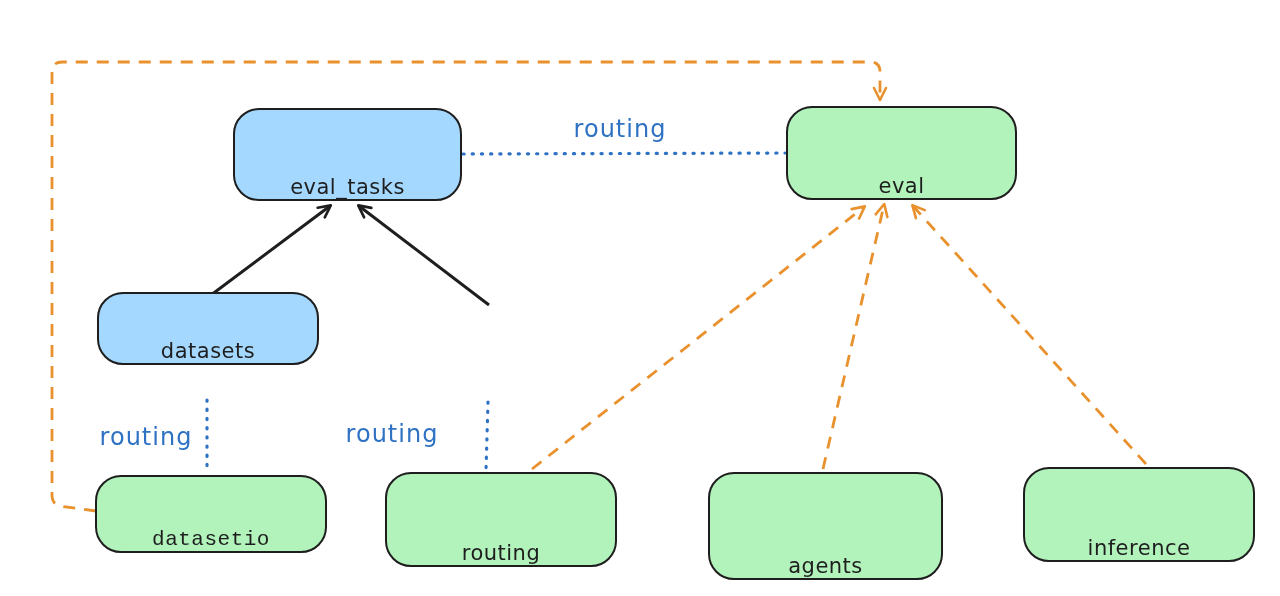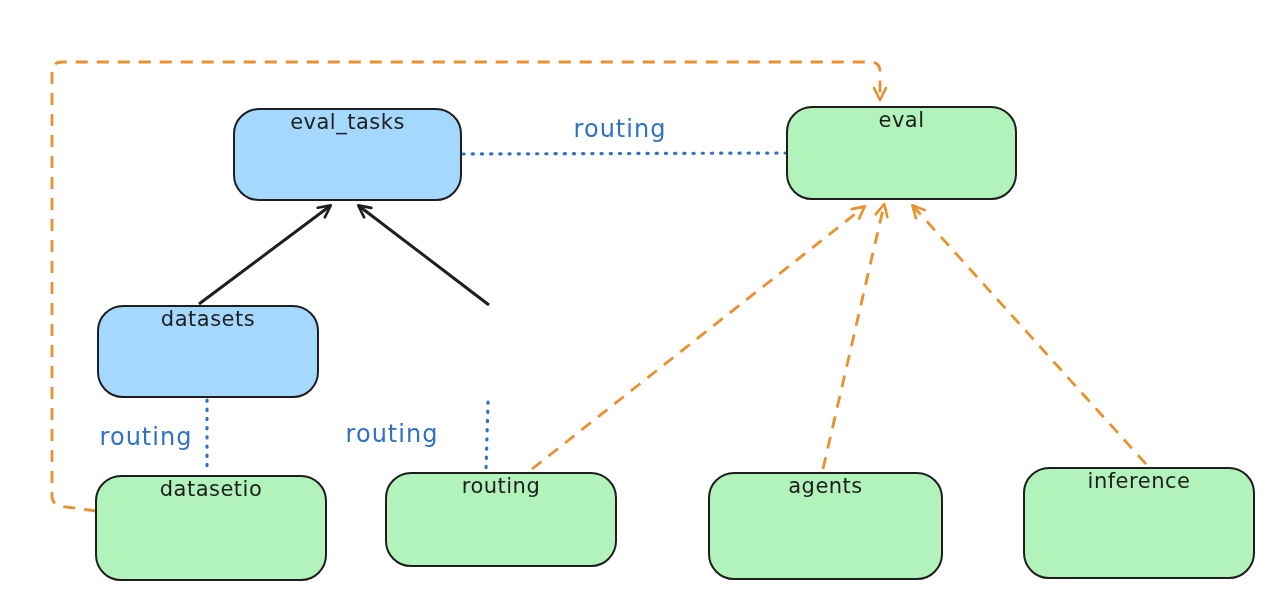--- a/index.html
+++ b/index.html
@@ -9,21 +9,21 @@
     background:#ffffff;
     overflow:hidden;
     font-family:"DejaVu Sans", sans-serif;
   }
   #edge-layer{position:absolute;left:0;top:0;width:1280px;height:596px;}
   .node{
     position:absolute;
     box-sizing:border-box;
     border:2.5px solid #1e1e1e;
     border-radius:26px;
-    display:flex;align-items:flex-start;justify-content:center;
+    display:flex;align-items:flex-end;justify-content:center;
     font-size:21px;
     color:#1e1e1e;
     letter-spacing:0.5px;
   }
   .node.fill-blue{background:#a5d8ff;}
   .node.fill-green{background:#b2f2bb;}
   .routing-label{
     position:absolute;
     transform:translate(-50%,-50%);
     font-size:24px;
@@ -56,31 +56,31 @@
       <path d="M 823 469 L 884 205" fill="none" stroke="#e8912d" stroke-width="2.8" stroke-dasharray="12 9" marker-end="url(#arrow-orange)"></path>
       <path d="M 1146 464 L 913 206" fill="none" stroke="#e8912d" stroke-width="2.8" stroke-dasharray="12 9" marker-end="url(#arrow-orange)"></path>
     </svg>
 
 <div class="node fill-blue" style="left: 233px; top: 108px; width: 229px; height: 93px;">
       <span>eval_tasks</span>
     </div>
     <div class="node fill-green" style="left: 786px; top: 106px; width: 231px; height: 94px;">
       <span>eval</span>
     </div>
-    <div class="node fill-blue" style="left: 97px; top: 305px; width: 222px; height: 93px;">
+    <div class="node fill-blue" style="left: 97px; top: 292px; width: 222px; height: 73px;">
       <span>datasets</span>
     </div>
-    <div class="node fill-green" style="left: 95px; top: 475px; width: 232px; height: 106px;">
+    <div class="node fill-green" style="left: 95px; top: 475px; width: 232px; height: 78px; font-family: Liberation Mono, monospace;">
       <span>datasetio</span>
     </div>
     <div class="node fill-green" style="left: 385px; top: 472px; width: 232px; height: 95px;">
       <span>routing</span>
     </div>
     <div class="node fill-green" style="left: 708px; top: 472px; width: 235px; height: 108px;">
       <span>agents</span>
     </div>
-    <div class="node fill-green" style="left: 1023px; top: 467px; width: 232px; height: 112px;">
+    <div class="node fill-green" style="left: 1023px; top: 467px; width: 232px; height: 95px;">
       <span>inference</span>
     </div>
     <div class="routing-label" style="left: 620px; top: 129px;">routing</div>
     <div class="routing-label" style="left: 146px; top: 437px;">routing</div>
     <div class="routing-label" style="left: 392px; top: 434px;">routing</div>
   </div>
 
 </body></html>

